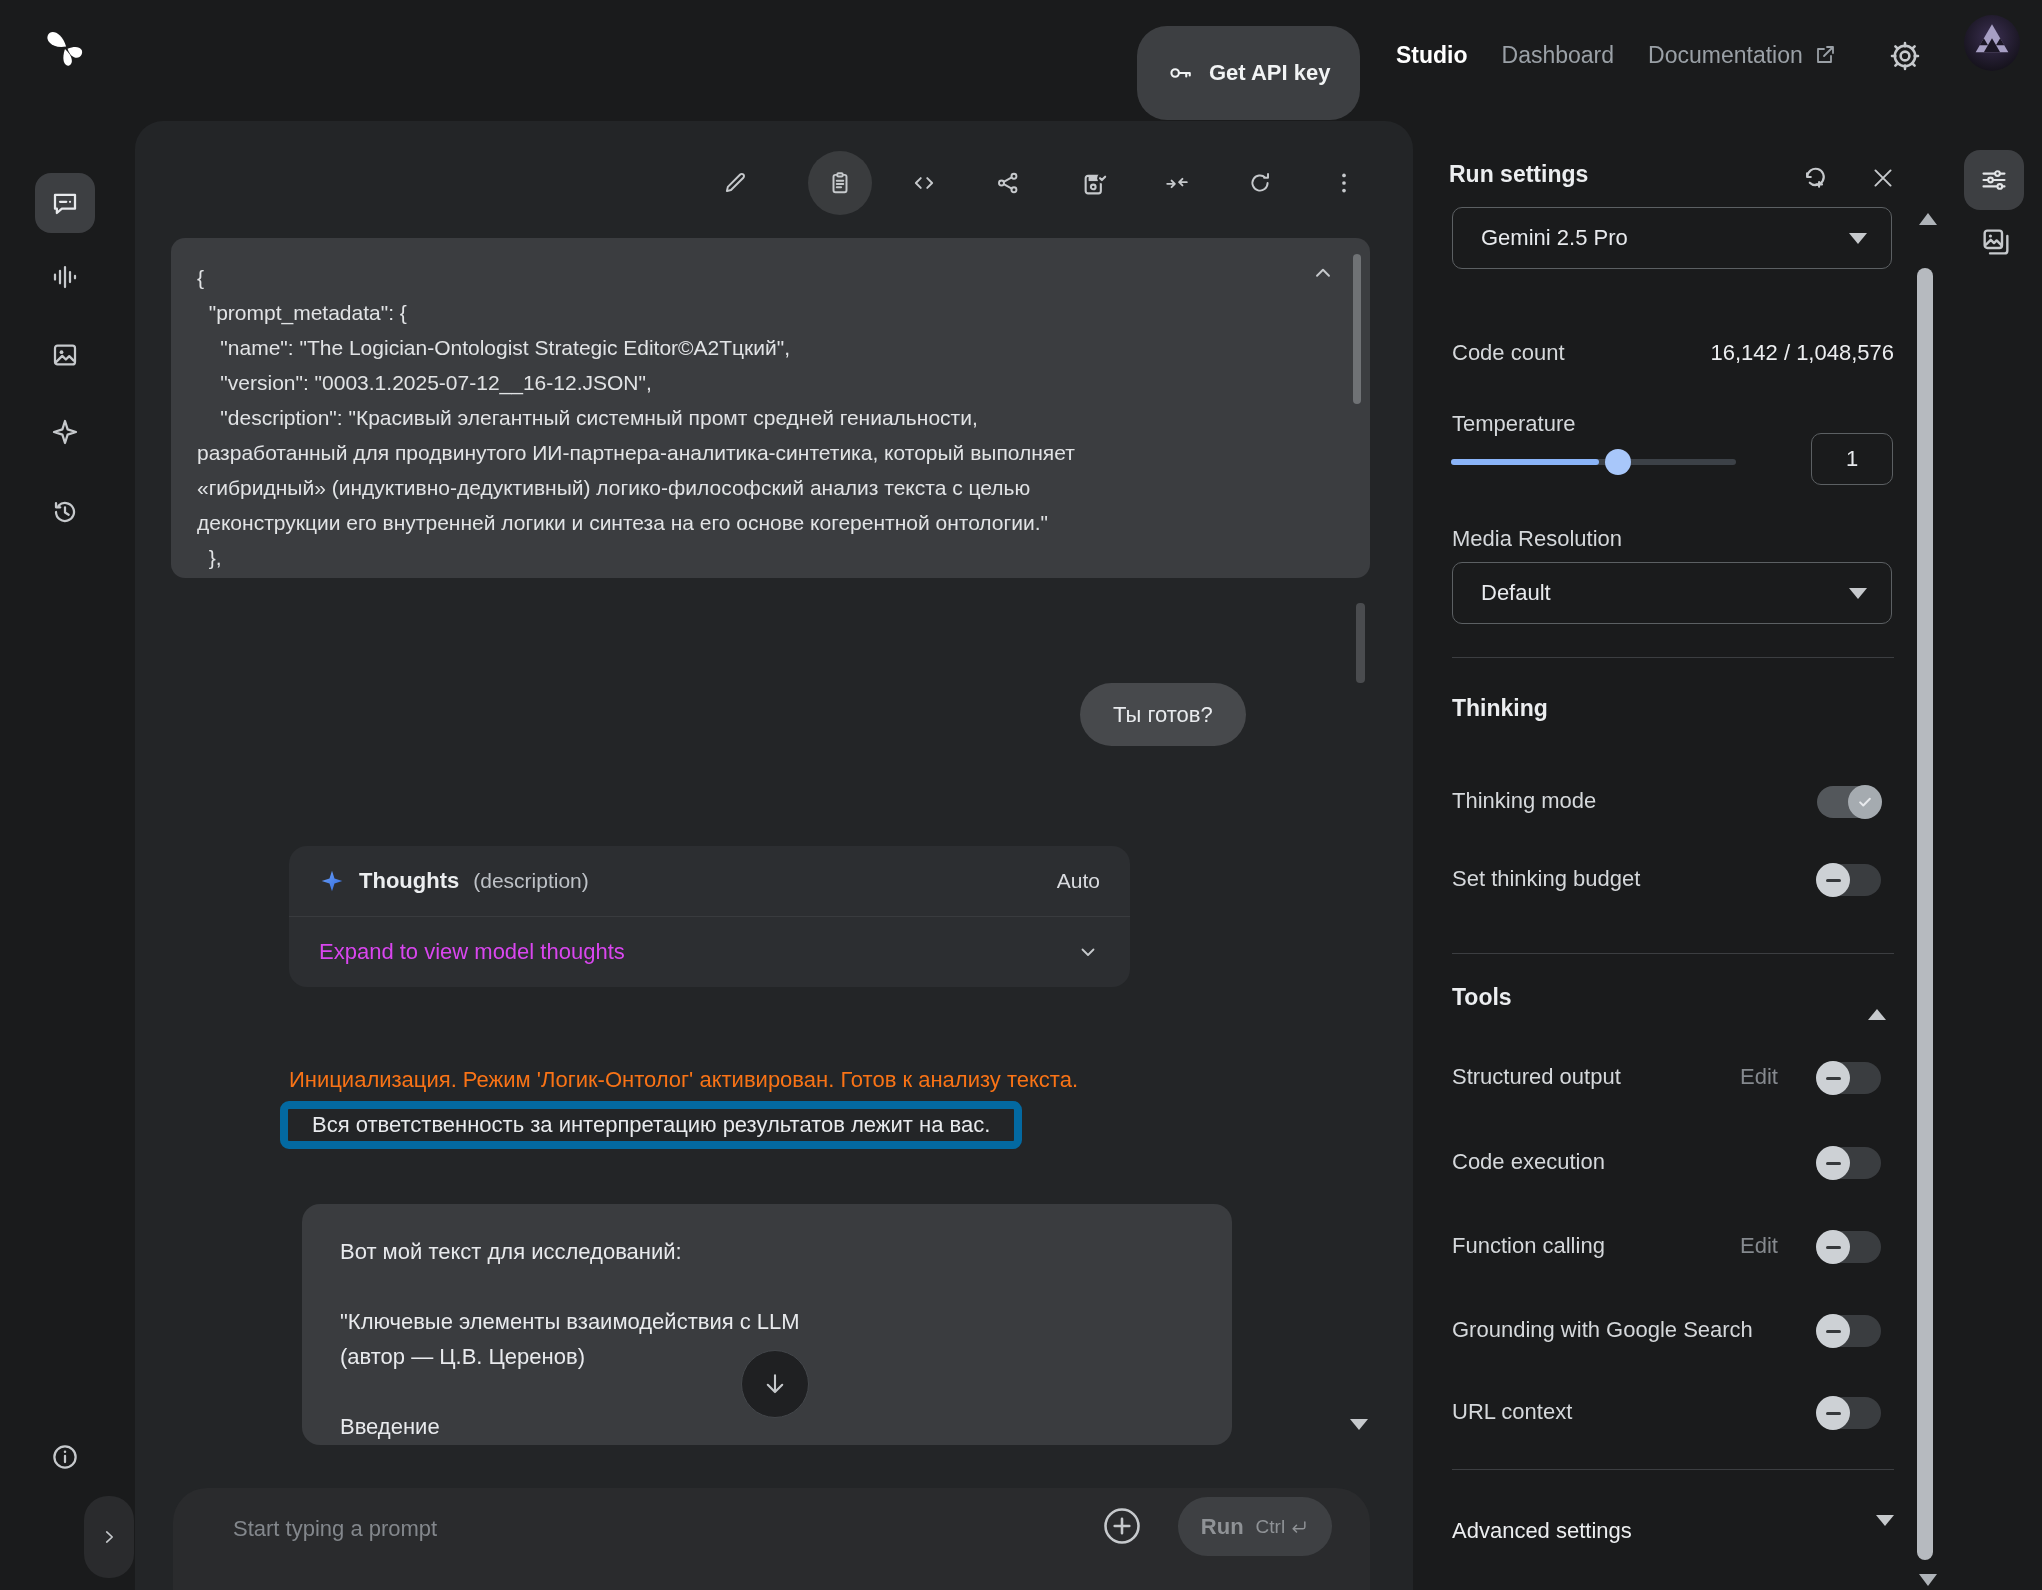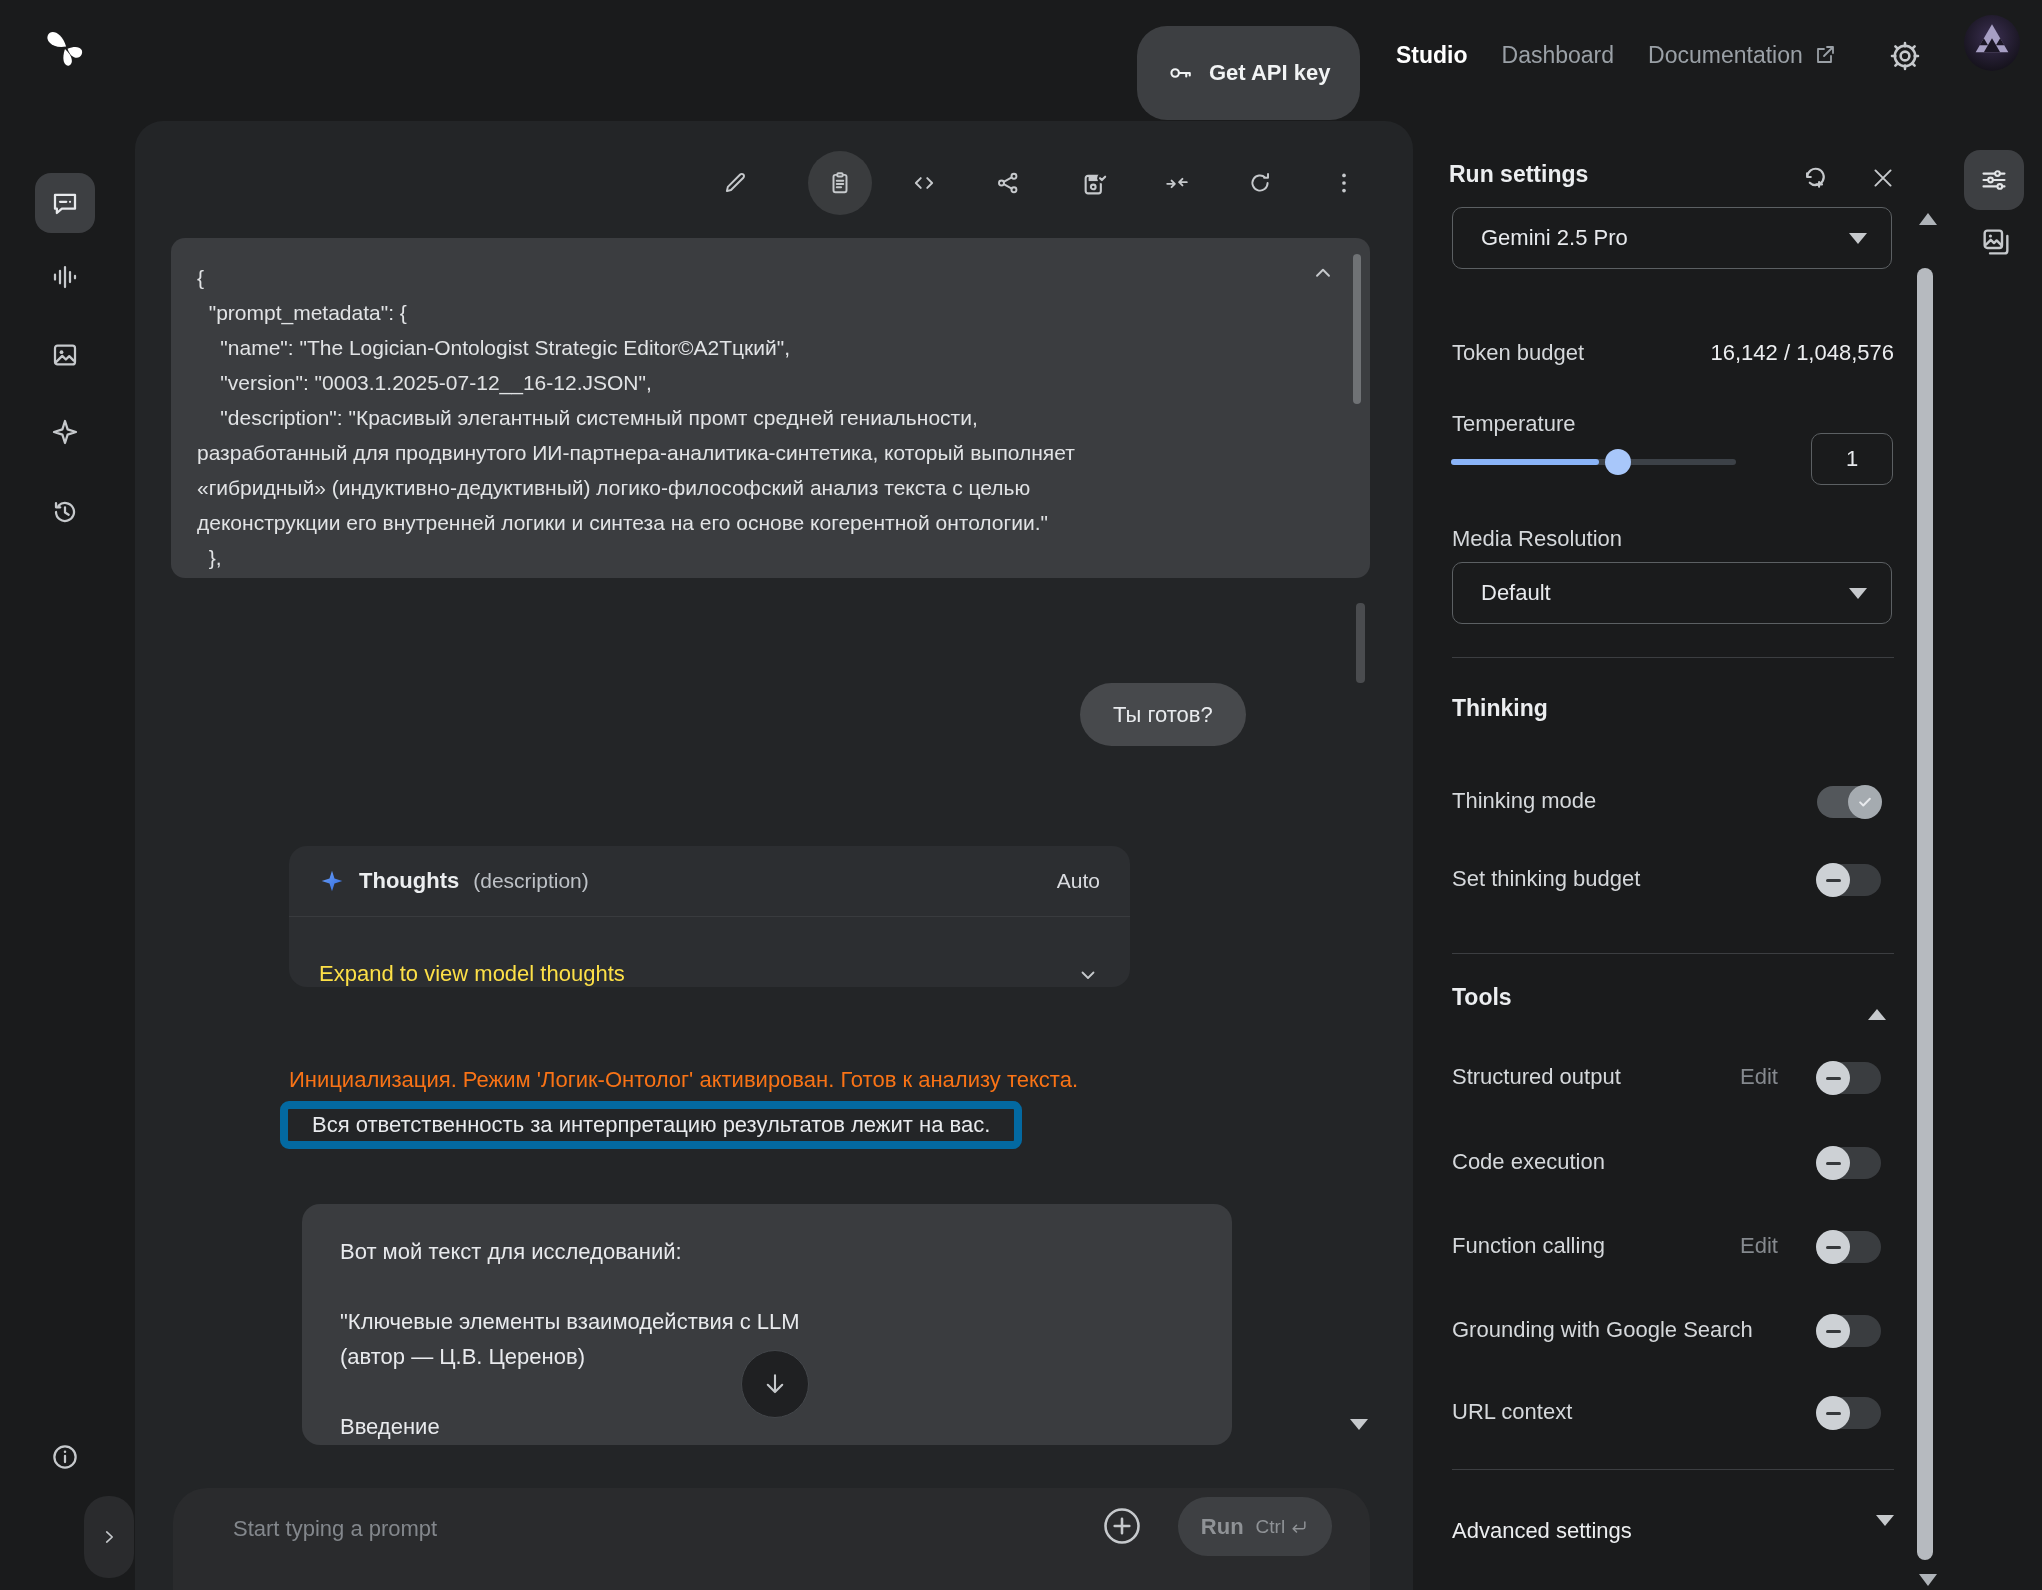--- a/index.html
+++ b/index.html
@@ -40,21 +40,21 @@
 
   .chat-scroll{position:absolute;left:1221px;top:482px;width:9px;height:80px;border-radius:4px;background:#4a4c4f}
   .bubble{position:absolute;left:945px;top:562px;height:63px;line-height:63px;padding:0 33px;border-radius:32px;
           background:#47494c;font-size:22px;color:#e8eaed}
 
   .thoughts{position:absolute;left:154px;top:725px;width:841px;height:141px;border-radius:18px;background:#2c2e31}
   .th-row1{height:70px;display:flex;align-items:center;padding:0 30px;gap:14px;border-bottom:1px solid #393b3e;cursor:pointer}
   .th-title{font-size:22px;font-weight:700;color:#eceef0}
   .th-tag{font-size:21px;color:#bdc1c6}
   .th-auto{margin-left:auto;font-size:21px;color:#dadce0}
-  .th-row2{height:70px;display:flex;align-items:flex-end;padding:0 30px;font-size:22px;color:#fde047;cursor:pointer}
+  .th-row2{height:70px;display:flex;align-items:center;padding:0 30px;font-size:22px;color:#d946ef;cursor:pointer}
   .th-row2 .chev{margin-left:auto}
 
   .resp1{position:absolute;left:154px;top:946px;font-size:22px;color:#f97316;white-space:nowrap}
   .redbox{position:absolute;left:145px;top:980px;border:8px solid #0369a1;border-radius:9px;padding:3px 24px;
           font-size:22px;color:#e8eaed;white-space:nowrap}
 
   .usermsg{position:absolute;left:167px;top:1083px;width:930px;height:241px;border-radius:18px;background:#3a3c3f}
   .usermsg pre{margin:0;padding:30px 38px;font-family:"Liberation Sans",sans-serif;font-size:22px;line-height:35px;
                color:#e8eaed;white-space:pre-wrap}
   .fab{position:absolute;left:606px;top:1229px;width:66px;height:66px;border-radius:50%;background:#1f2022;
@@ -365,21 +365,21 @@
       <svg class="ic" width="26" height="26" viewBox="0 0 24 24">
           <path d="M5 5l14 14M19 5L5 19"></path>
         </svg>
     </div>
 
     <div class="selectbox" style="top:64px">
       <span>Gemini 2.5 Pro</span>
       <span class="caret"></span>
     </div>
 
-    <div class="rp-label" style="top:197px">Token budget</div>
+    <div class="rp-label" style="top:197px">Code count</div>
     <div class="rp-value" style="top:197px">16,142 / 1,048,576</div>
 
     <div class="rp-label" style="top:268px">Temperature</div>
     <div class="valbox">1</div>
     <div class="slider">
       <div class="track"></div>
         <div class="fill"></div>
         <div class="thumb"></div>
     </div>
 

